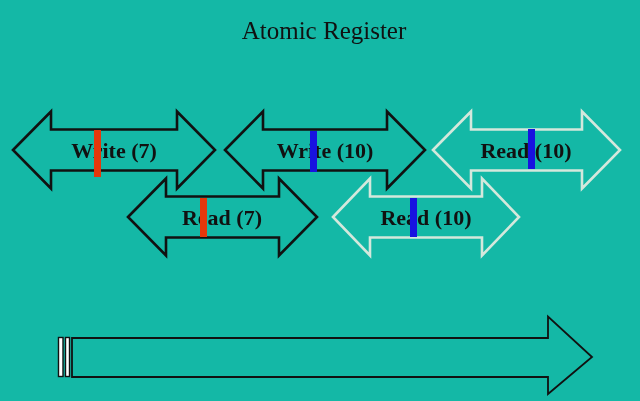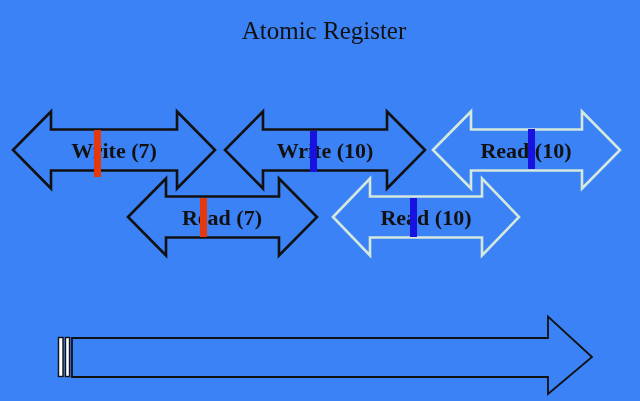--- a/index.html
+++ b/index.html
@@ -4,21 +4,21 @@
 <style>
   html, body {
     margin: 0;
     padding: 0;
     background: #ffffff;
   }
   .stage {
     position: relative;
     width: 640px;
     height: 401px;
-    background: #3b82f6;
+    background: #14b8a6;
     overflow: hidden;
     font-family: "Liberation Serif", serif;
   }
   svg { display: block; }
   .title-text {
     font-family: "Liberation Serif", serif;
     font-size: 25px;
     fill: #111111;
   }
   .op-label {

